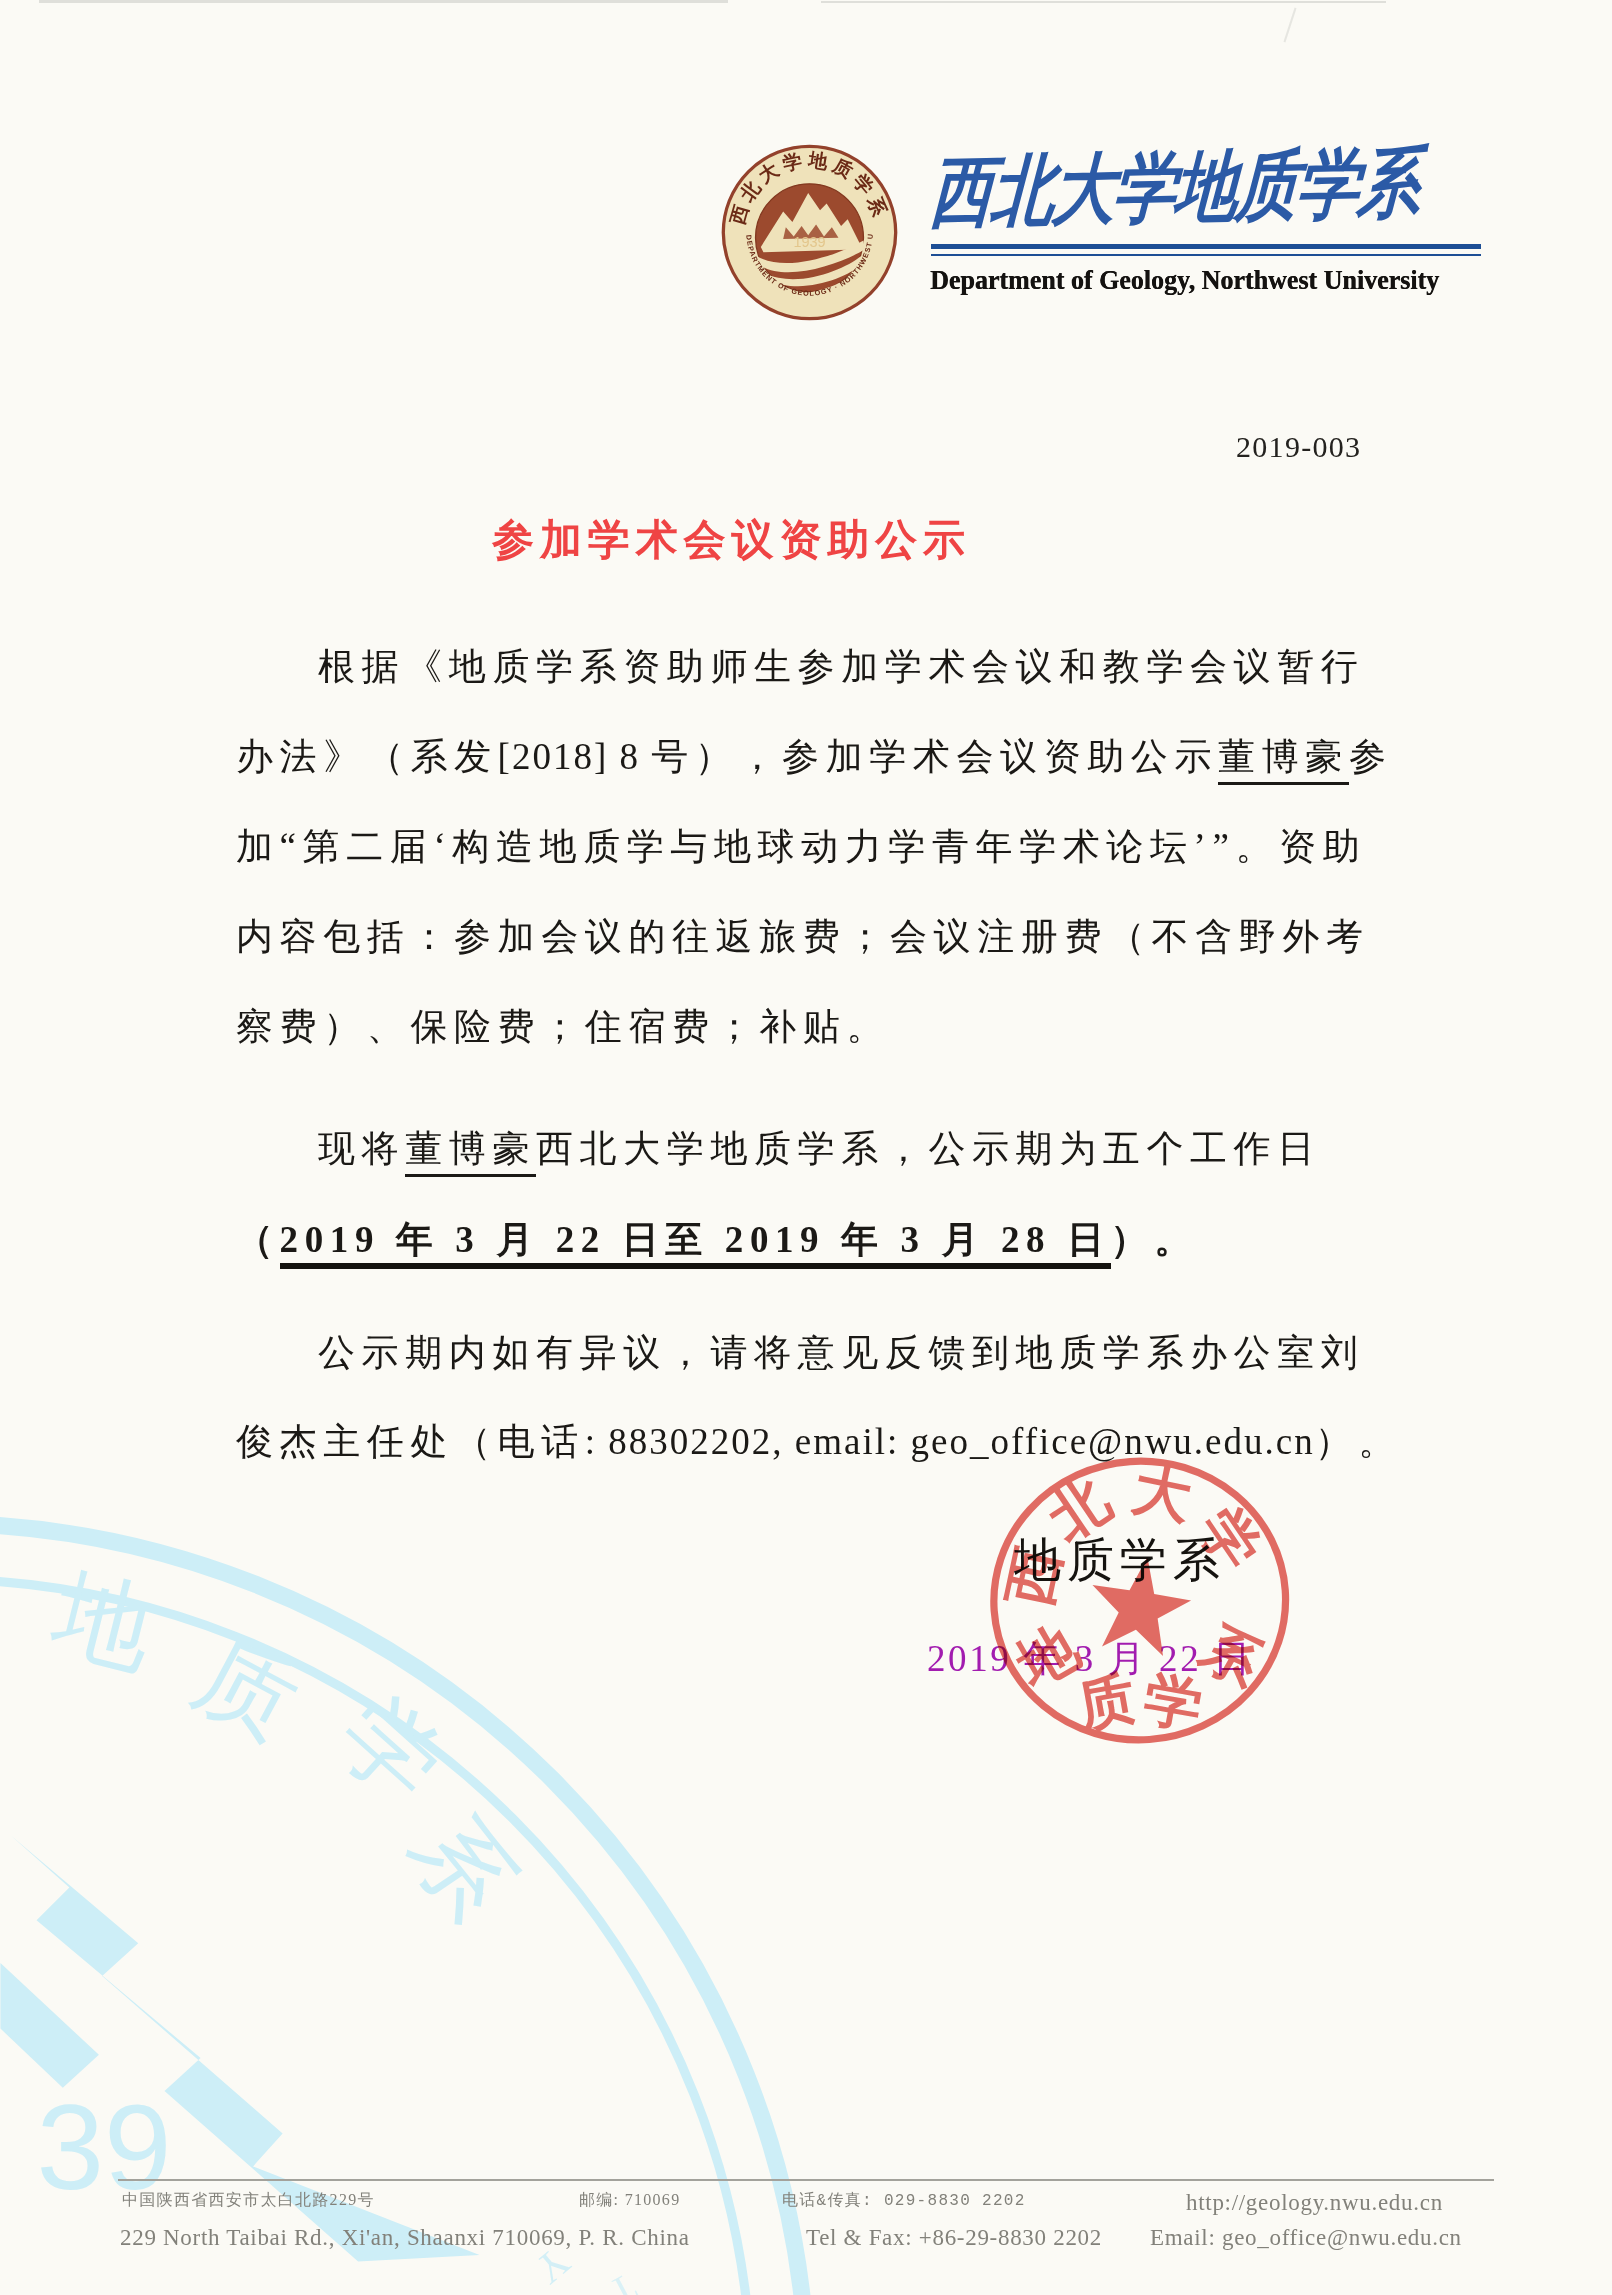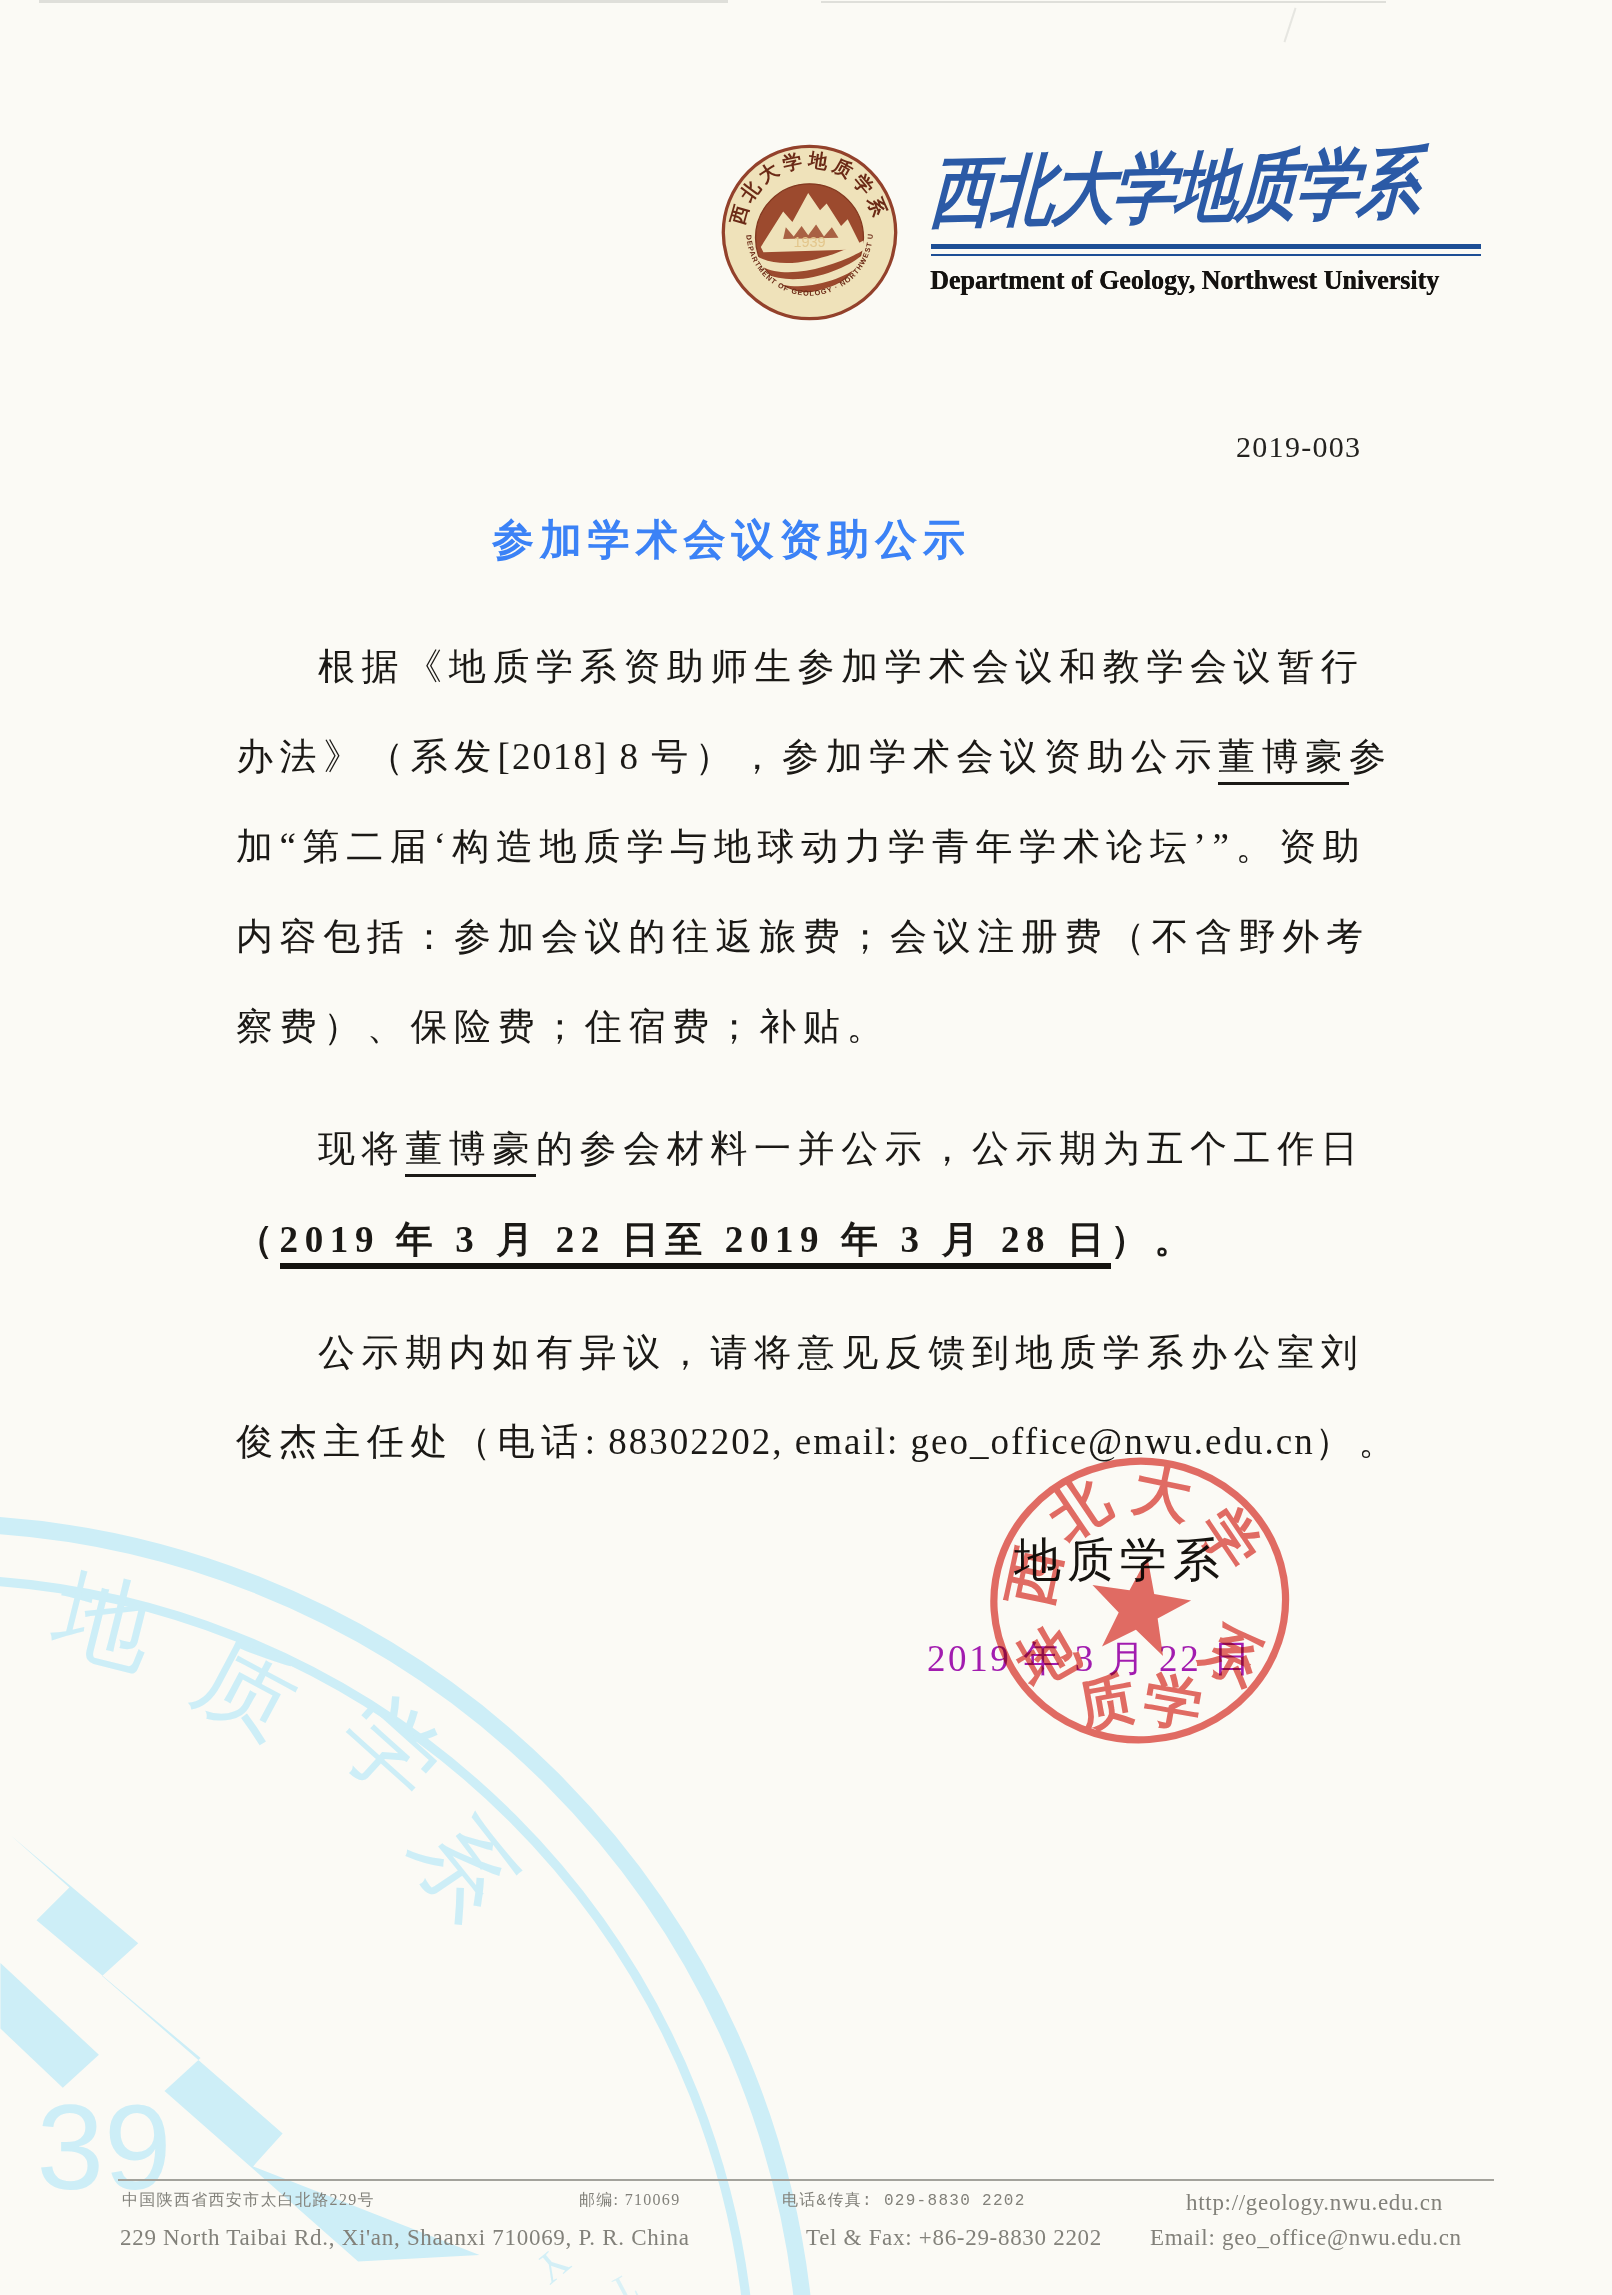--- a/index.html
+++ b/index.html
@@ -23,21 +23,21 @@
   .brand-en{
     position:absolute;left:930px;top:264px;width:525px;
     font-size:26px;font-weight:900;color:#141210;white-space:nowrap;
     transform:scaleY(1.08);transform-origin:left top;letter-spacing:0px;
     text-shadow:0.4px 0 0 #141210;
   }
   
   .doc-no{position:absolute;left:1236px;top:430px;font-size:30px;letter-spacing:1.3px;color:#24221f;}
   .page-title{
     position:absolute;left:0;top:512px;width:1463px;text-align:center;
-    font-size:42px;font-weight:700;letter-spacing:5.9px;color:#3b82f6;
+    font-size:42px;font-weight:700;letter-spacing:5.9px;color:#ef4444;
   }
   
   .body-line{
     position:absolute;font-size:37px;letter-spacing:6.6px;white-space:nowrap;color:#1b1916;
   }
   .seg-lat{letter-spacing:2px;}
   .seg-b{font-weight:700;}
   .seg-u{border-bottom:3.3px solid #1b1916;padding-bottom:4.6px;}
   .seg-u2{border-bottom:6.6px solid #15130f;padding-bottom:2.6px;}
   .bl0{left:318px;top:642px;}
@@ -121,21 +121,21 @@
 
   <div class="doc-no">2019-003</div>
 
   <div class="page-title">参加学术会议资助公示</div>
 
   <div class="body-line bl0"><span>根据《地质学系资助师生参加学术会议和教学会议暂行</span></div>
   <div class="body-line bl1"><span>办法》（系发</span><span class="seg-lat">[2018] 8 </span><span>号），参加学术会议资助公示</span><span class="seg-u">董博豪</span><span>参</span></div>
   <div class="body-line bl2"><span>加“第二届‘构造地质学与地球动力学青年学术论坛’”。资助</span></div>
   <div class="body-line bl3"><span>内容包括：参加会议的往返旅费；会议注册费（不含野外考</span></div>
   <div class="body-line bl4"><span>察费）、保险费；住宿费；补贴。</span></div>
-  <div class="body-line bl5"><span>现将</span><span class="seg-u">董博豪</span><span>的参会材料一并公示，公示期为五个工作日</span></div>
+  <div class="body-line bl5"><span>现将</span><span class="seg-u">董博豪</span><span>西北大学地质学系，公示期为五个工作日</span></div>
   <div class="body-line bl6"><span class="seg-b">（</span><span class="seg-u2 seg-b">2019 年 3 月 22 日至 2019 年 3 月 28 日</span><span class="seg-b">）。</span></div>
   <div class="body-line bl7"><span>公示期内如有异议，请将意见反馈到地质学系办公室刘</span></div>
   <div class="body-line bl8"><span>俊杰主任处（电话</span><span class="seg-lat">: 88302202, email: geo_office@nwu.edu.cn</span><span>）。</span></div>
 
   <div class="sig-name">地质学系</div>
   <div class="sig-date">2019 年 3 月 22 日</div>
 
   <svg id="seal" viewBox="0 0 490 470">
     <g opacity="0.82">
       <ellipse cx="240" cy="232" rx="222" ry="212" fill="none" stroke="#df4e46" stroke-width="11" transform="rotate(-4 240 232)"></ellipse>

